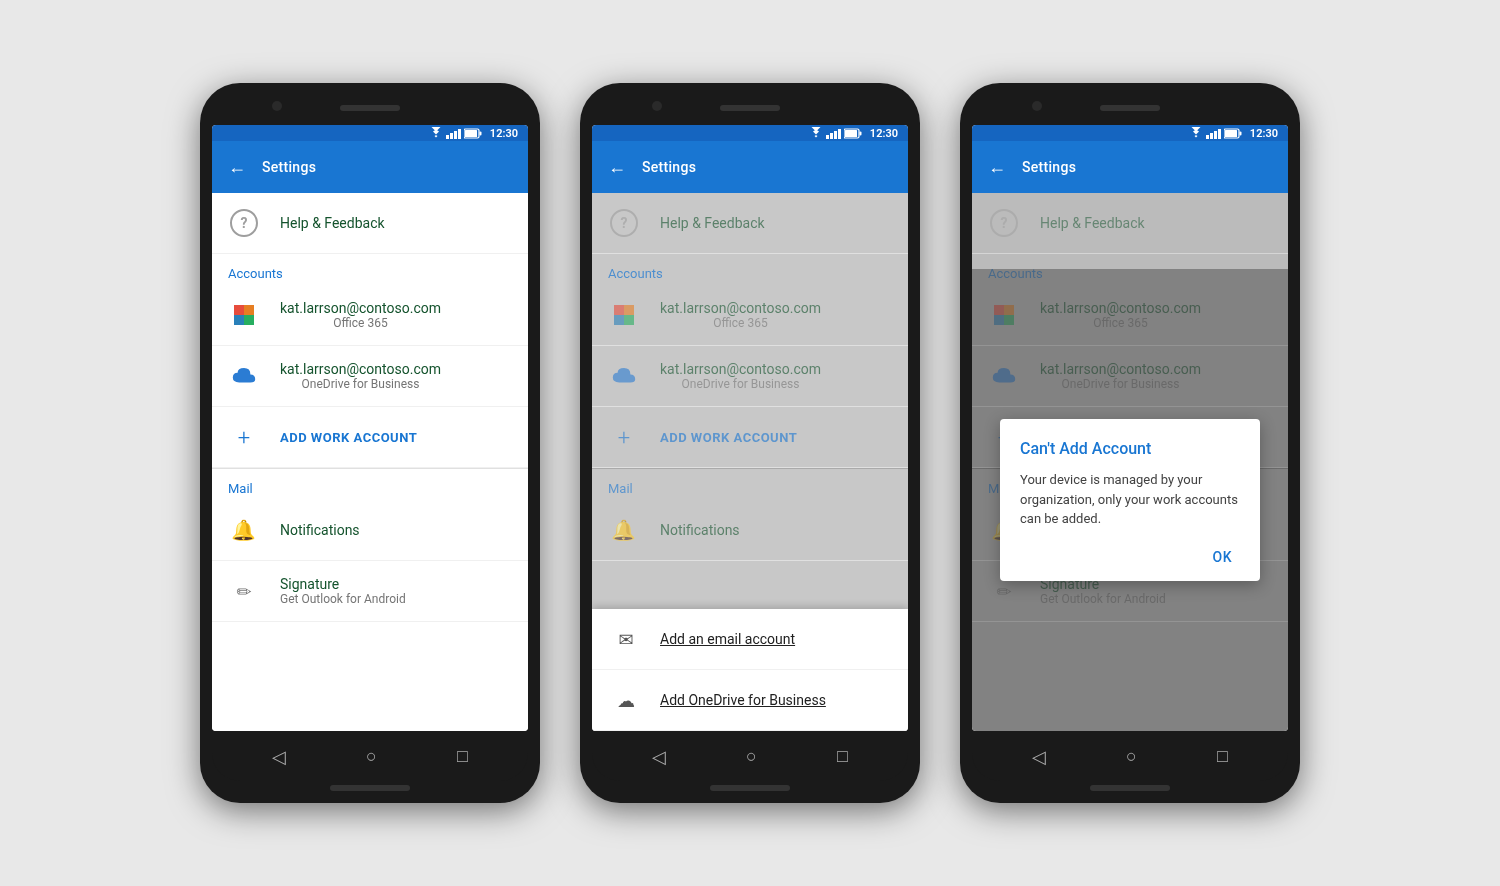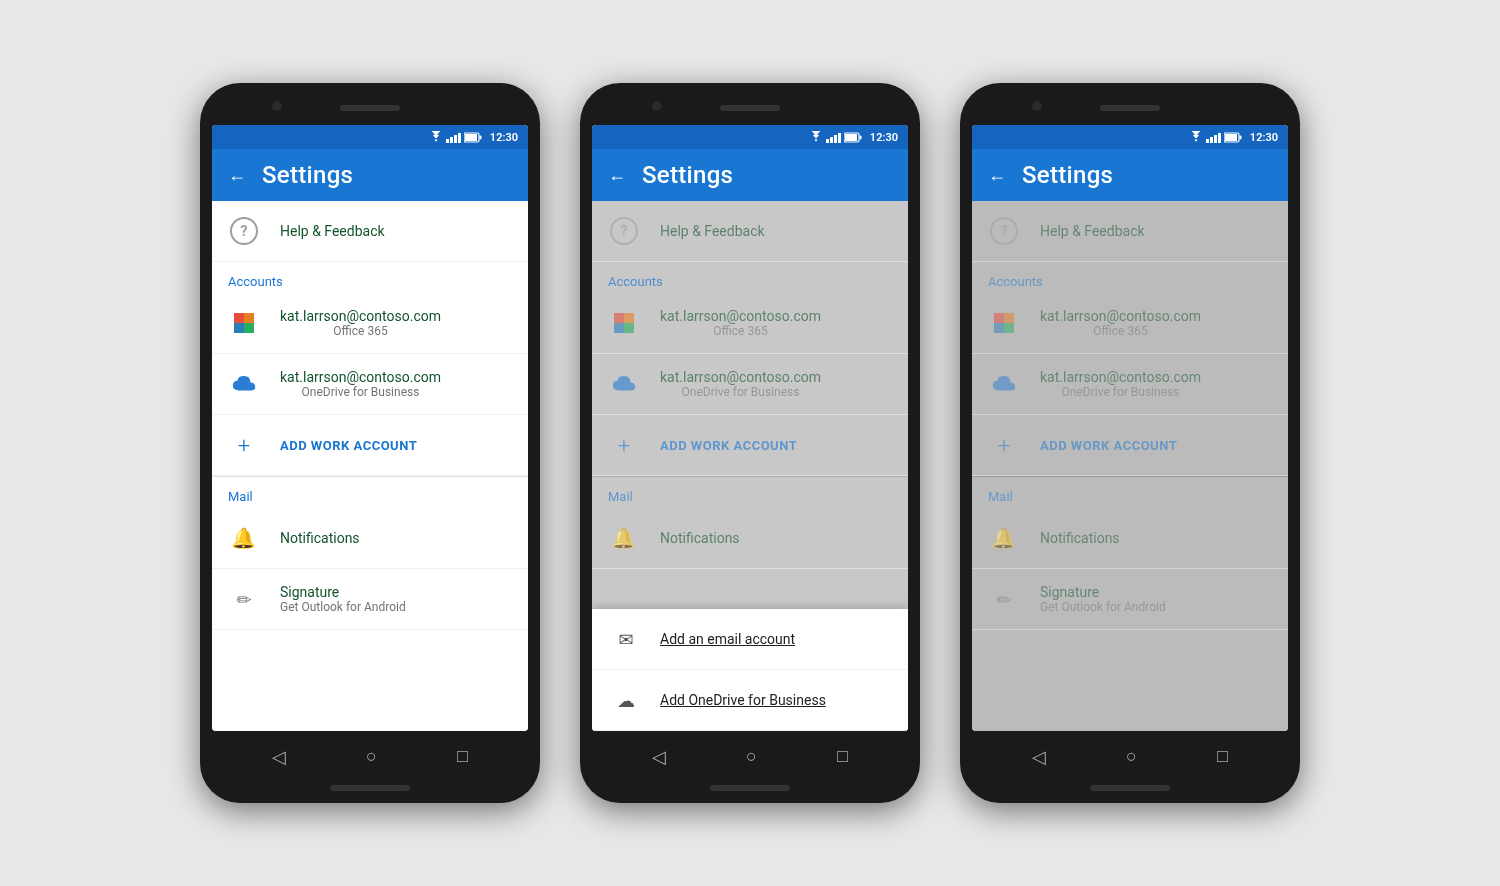--- a/index.html
+++ b/index.html
@@ -64,21 +64,21 @@
       background: #fff;
       border-radius: 4px;
       overflow: hidden;
       display: flex;
       flex-direction: column;
       position: relative;
     }
 
     .status-bar {
       background: #1565c0;
-      height: 24px;
+      height: 16px;
       display: flex;
       justify-content: flex-end;
       align-items: center;
       padding: 0 10px;
       gap: 4px;
     }
 
     .status-bar .time {
       color: white;
       font-size: 11px;
@@ -115,21 +115,21 @@
     }
 
     .app-bar .back-arrow {
       color: white;
       font-size: 18px;
       cursor: pointer;
     }
 
     .app-bar .title {
       color: white;
-      font-size: 24px;
+      font-size: 14px;
       font-weight: 500;
       letter-spacing: 0.3px;
     }
 
     .screen-content {
       flex: 1;
       overflow: hidden;
       background: #fff;
     }
 
@@ -675,20 +675,29 @@
         <div class="menu-item" style="opacity:0.5; background:#bbb;">
           <div class="icon-wrap">
             <span style="font-size:18px; color:#757575;">✏</span>
           </div>
           <div class="item-text-wrap">
             <span class="item-title">Signature</span>
             <span class="item-subtitle">Get Outlook for Android</span>
           </div>
         </div>
 
+        <div class="dialog-overlay">
+          <div class="dialog-box">
+            <div class="dialog-title">Can't Add Account</div>
+            <div class="dialog-body">Your device is managed by your organization, only your work accounts can be added.</div>
+            <div class="dialog-actions">
+              <div class="dialog-ok-btn">OK</div>
+            </div>
+          </div>
+        </div>
       </div>
     </div>
 
     <div class="phone-bottom-bar">
       <div class="nav-btn">◁</div>
       <div class="nav-btn">○</div>
       <div class="nav-btn">□</div>
     </div>
     <div class="phone-bottom-bump"></div>
   </div>

